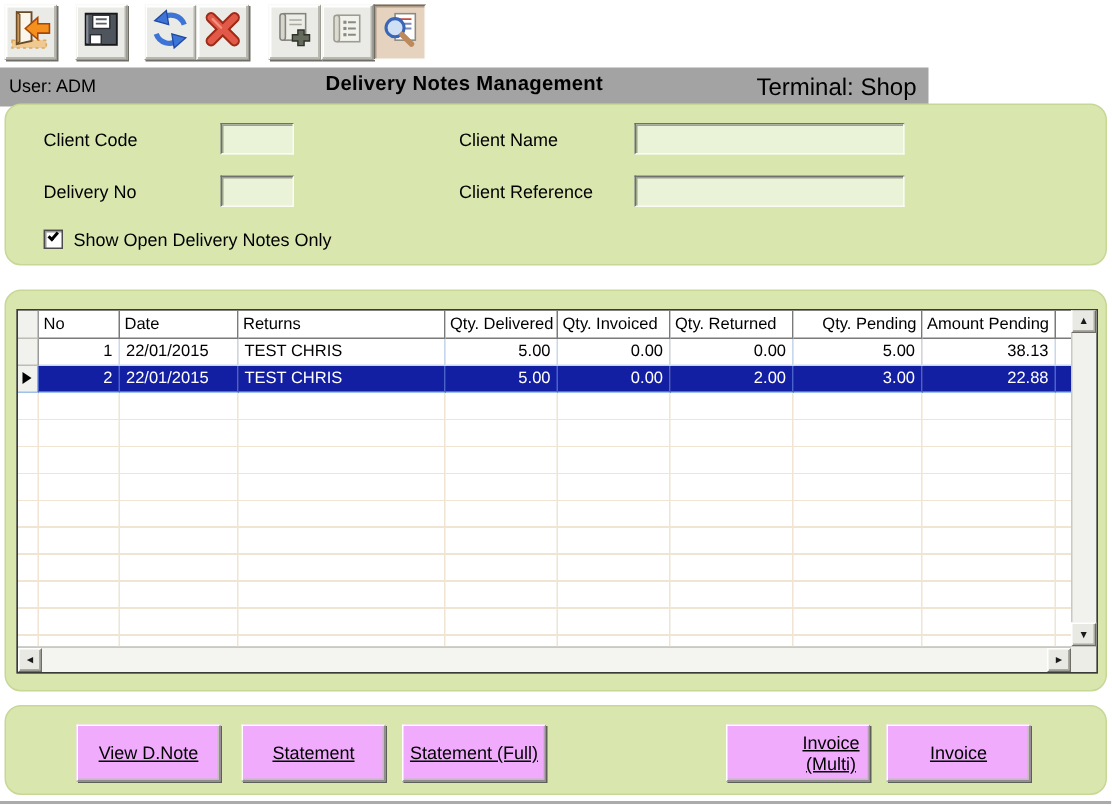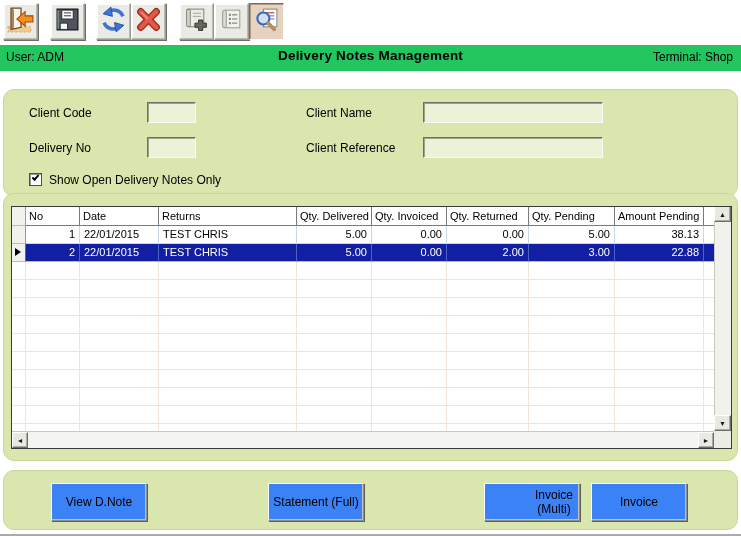--- a/index.html
+++ b/index.html
@@ -19,34 +19,34 @@
   }
   .tb-btn.pressed {
     background:#E5D3C0;
     border-top-color:#6E6E66; border-left-color:#6E6E66;
     border-right-color:#FDFDFB; border-bottom-color:#FDFDFB;
     box-shadow:inset 1px 1px 0 #B09A84;
   }
   .tb-btn svg { width:27px; height:27px; }
 
   
-  .hdr-band { position:absolute; left:0; top:45px; width:741px; height:26px; background:#22c55e; }
+  .hdr-band { position:absolute; left:0; top:45px; width:619px; height:26px; background:#a3a3a3; }
   .hdr-user { position:absolute; left:6px; top:5px; font-size:12px; color:#000; }
   .hdr-title {
     position:absolute; left:0; right:0; top:3px; text-align:center;
     font-size:13.5px; font-weight:bold; color:#000; letter-spacing:.2px;
   }
-  .hdr-terminal { position:absolute; right:8px; top:5px; font-size:12px; color:#000;margin-left:16px; }
+  .hdr-terminal { position:absolute; right:8px; top:5px; font-size:16px; color:#000;margin-left:16px; }
 
   
   .panel {
     position:absolute; left:3px; width:735px; background:#D9E7AF;
     border:1px solid #C7D795; border-radius:11px;
   }
-  #panel-filters { top:89px; height:108px; }
+  #panel-filters { top:69px; height:108px; }
   #panel-grid    { top:193px; height:268px; }
   #panel-actions { top:470px; height:60px; }
 
   .f-label { position:absolute; font-size:12px; color:#000; white-space:nowrap; }
   .f-input {
     position:absolute; height:21px; background:#EAF2D8;
     border:1px solid #6F6F6F; border-bottom-color:#FBFBF5; border-right-color:#FBFBF5;
     box-shadow:inset 1px 1px 0 #9AA488; font-size:12px; padding:0 3px; outline:none;
     font-family:"Liberation Sans","DejaVu Sans",sans-serif;
   }
@@ -79,21 +79,21 @@
   .g-data.selected .cell { background:#121FA2; color:#FFFFFF; border-right-color:#4A63C9; border-bottom-color:#9FC0E8; }
   .g-data .sel-cell, .g-head .sel-cell {
     background:#F1F1EE !important; border-right:1px solid #9A9A9A; border-bottom:1px solid #BDBDB6;
     position:relative;
   }
   .row-marker {
     position:absolute; left:3px; top:4px; width:0; height:0;
     border-left:6px solid #000; border-top:4px solid transparent; border-bottom:4px solid transparent;
   }
   .c0{width:14px;} .c1{width:54px;} .c2{width:79px;} .c3{width:138px;}
-  .c4{width:75px;text-align:right;} .c5{width:75px;} .c6{width:82px;} .c7{width:86px;}
+  .c4{width:75px;text-align:right;} .c5{width:75px;} .c6{width:82px;} .c7{width:86px;text-align:right;}
   .c8{width:89px;} .c9{flex:1; border-right:none !important;}
   .num { text-align:right; }
 
   #grid-empty {
     position:absolute; left:0; top:55px; width:702px; height:169px;
     background:repeating-linear-gradient(to bottom, #FFFFFF 0 17px, #EFE5D2 17px 18px);
   }
   .vline { position:absolute; top:0; bottom:0; width:1px; background:#EFE5D2; }
 
   
@@ -109,25 +109,25 @@
   .sc-btn {
     position:absolute; width:17px; height:16px; background:#E9E9E4;
     border:1px solid #6E6E66; border-top-color:#FFFFFF; border-left-color:#FFFFFF;
     box-shadow:inset -1px -1px 0 #ABABA3;
     display:flex; align-items:center; justify-content:center; font-size:7px; color:#1A1A1A; cursor:pointer;
   }
   .sc-btn.h { width:16px; height:16px; top:0; }
 
   
   .act-btn {
-    position:absolute; top:12px; width:96px; height:38px; background:#3b82f6;
+    position:absolute; top:12px; width:96px; height:38px; background:#f0abfc;
     border:1px solid #8F8F89; border-top-color:#FFFFFF; border-left-color:#FFFFFF;
     box-shadow:inset -1px -1px 0 #BFBFB8, 1px 1px 0 #5F5F59;
     font-size:12px; color:#000; font-family:"Liberation Sans","DejaVu Sans",sans-serif;
-    display:flex; align-items:center; justify-content:center; cursor:pointer;
+    display:flex; align-items:center; justify-content:center; cursor:pointer;text-decoration:underline;
   }
 
   .bottom-line { position:absolute; left:0; top:534px; width:741px; height:2px; background:#ABABAB; }
 </style>
 </head>
 <body>
 
 <div id="window">
 
   <div>
@@ -314,19 +314,20 @@
         <div class="sc-btn h" style="right:0;">
           <span>►</span>
         </div>
       </div>
       <div id="scroll-corner"></div>
     </div>
   </div>
 
   <div class="panel" id="panel-actions">
     <button class="act-btn" style="left:47px;">View D.Note</button>
+    <button class="act-btn" style="left:157px;">Statement</button>
     <button class="act-btn" style="left:264px;">Statement (Full)</button>
     <button class="act-btn" style="left:480px;padding-left:44px;">Invoice (Multi)</button>
     <button class="act-btn" style="left:587px;">Invoice</button>
   </div>
 
   <div class="bottom-line"></div>
 </div>
 
 </body></html>

